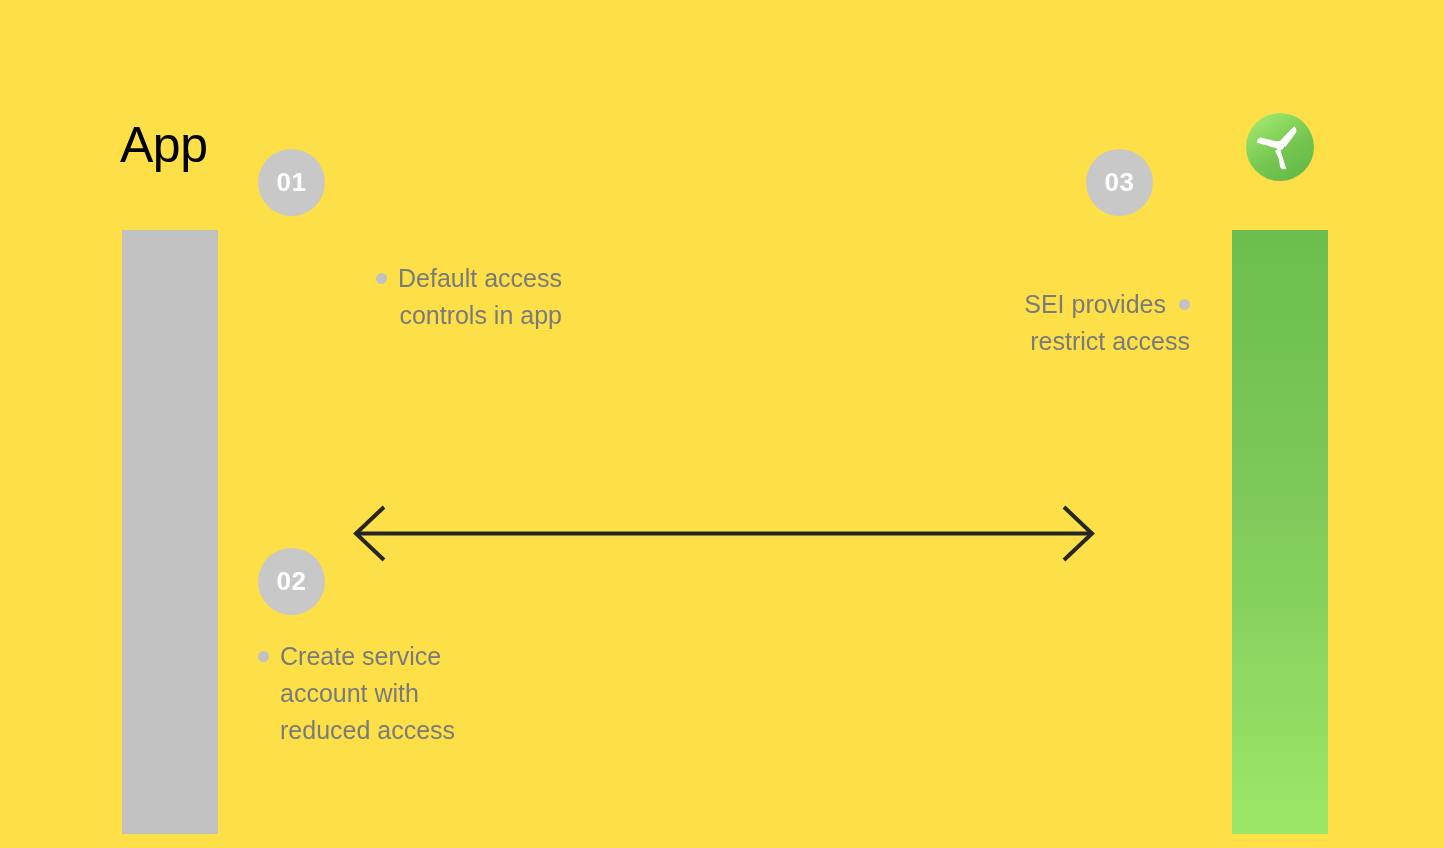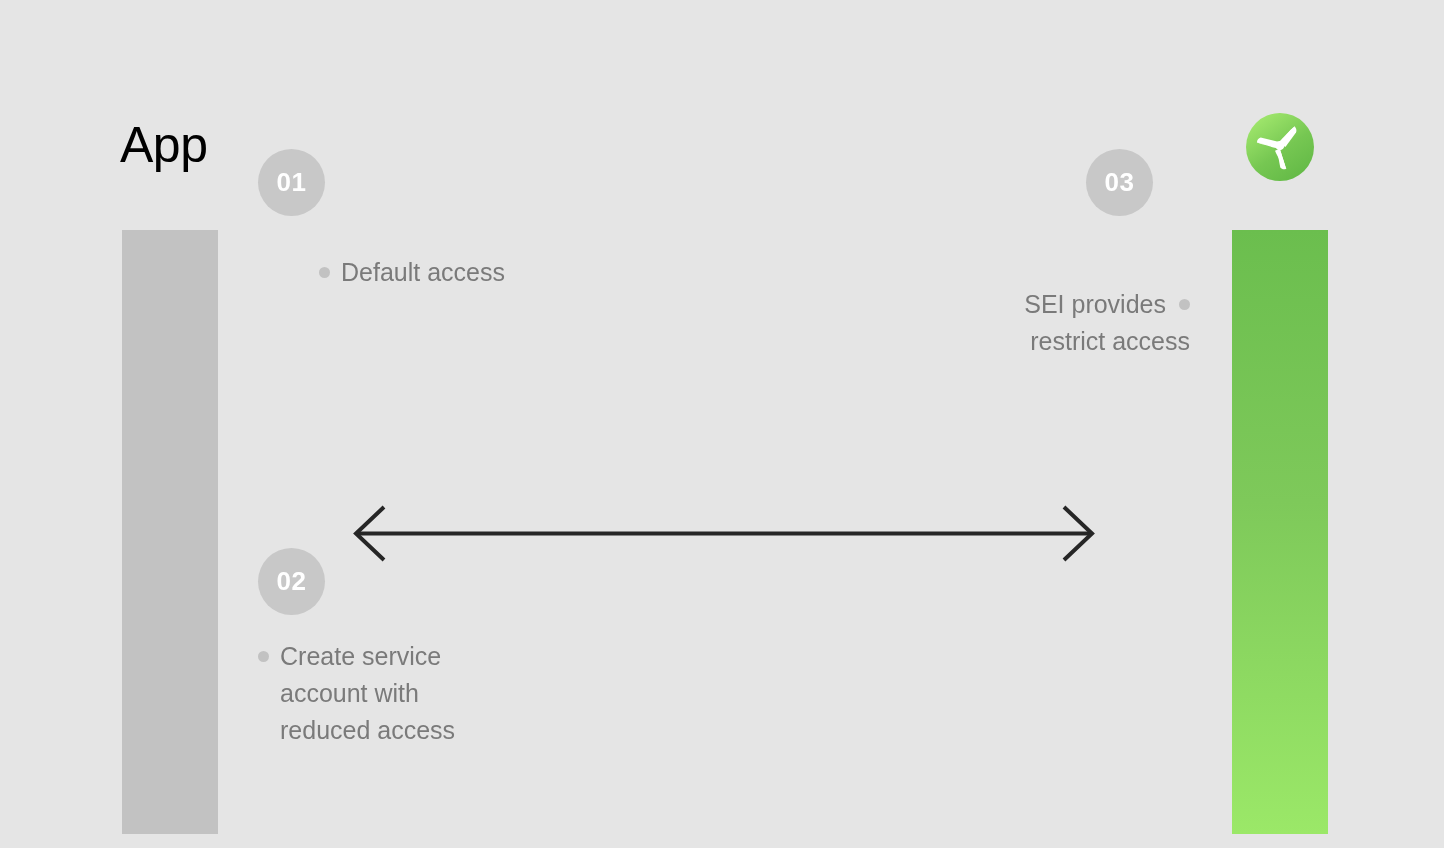--- a/index.html
+++ b/index.html
@@ -8,21 +8,21 @@
     background: #ffffff;
   }
   body {
     font-family: "Liberation Sans", sans-serif;
     -webkit-font-smoothing: antialiased;
   }
   #slide {
     position: relative;
     width: 1444px;
     height: 848px;
-    background: #e5e5e5;
+    background: #fde047;
     overflow: hidden;
   }
 
   
   .slide-title {
     position: absolute;
     left: 120px;
     top: 116px;
     font-size: 50px;
     line-height: 58px;
@@ -84,23 +84,23 @@
     width: 11px;
     height: 11px;
     border-radius: 50%;
     background: #c2c2c2;
     vertical-align: middle;
     position: relative;
     top: -2px;
   }
   .step-01 {
     left: 262px;
-    top: 254px;
+    top: 260px;
     width: 300px;
-    text-align: center;
+    text-align: right;
   }
   .step-01 .dot { margin-right: 11px; }
   .step-02 {
     left: 258px;
     top: 638px;
     width: 300px;
     text-align: left;
   }
   .step-02 .dot { margin-right: 11px; }
   .step-03 {
@@ -183,20 +183,21 @@
   </div>
 
   <div class="badge badge-01">01</div>
 
   <div class="badge badge-02">02</div>
 
   <div class="badge badge-03">03</div>
 
   <div class="step-text step-01">
     <span class="dot"></span><span>Default access</span>
+    <span class="step-body-indent-01">controls in app</span>
   </div>
 
   <div class="step-text step-02">
     <span class="dot"></span><span>Create service</span>
     <span class="step-body-indent-02">account with</span>
     <span class="step-body-indent-02">reduced access</span>
   </div>
 
   <div class="step-text step-03">
     <span>SEI provides</span><span class="dot"></span>

